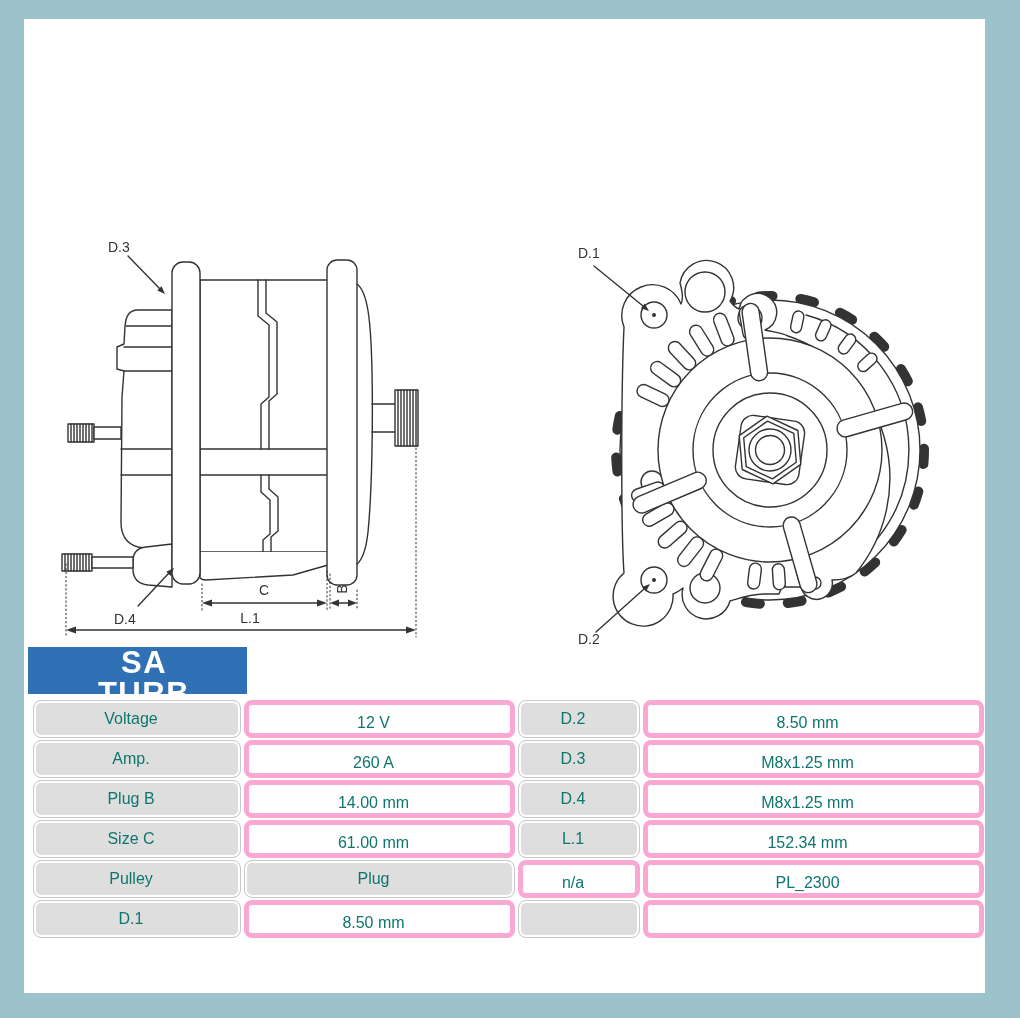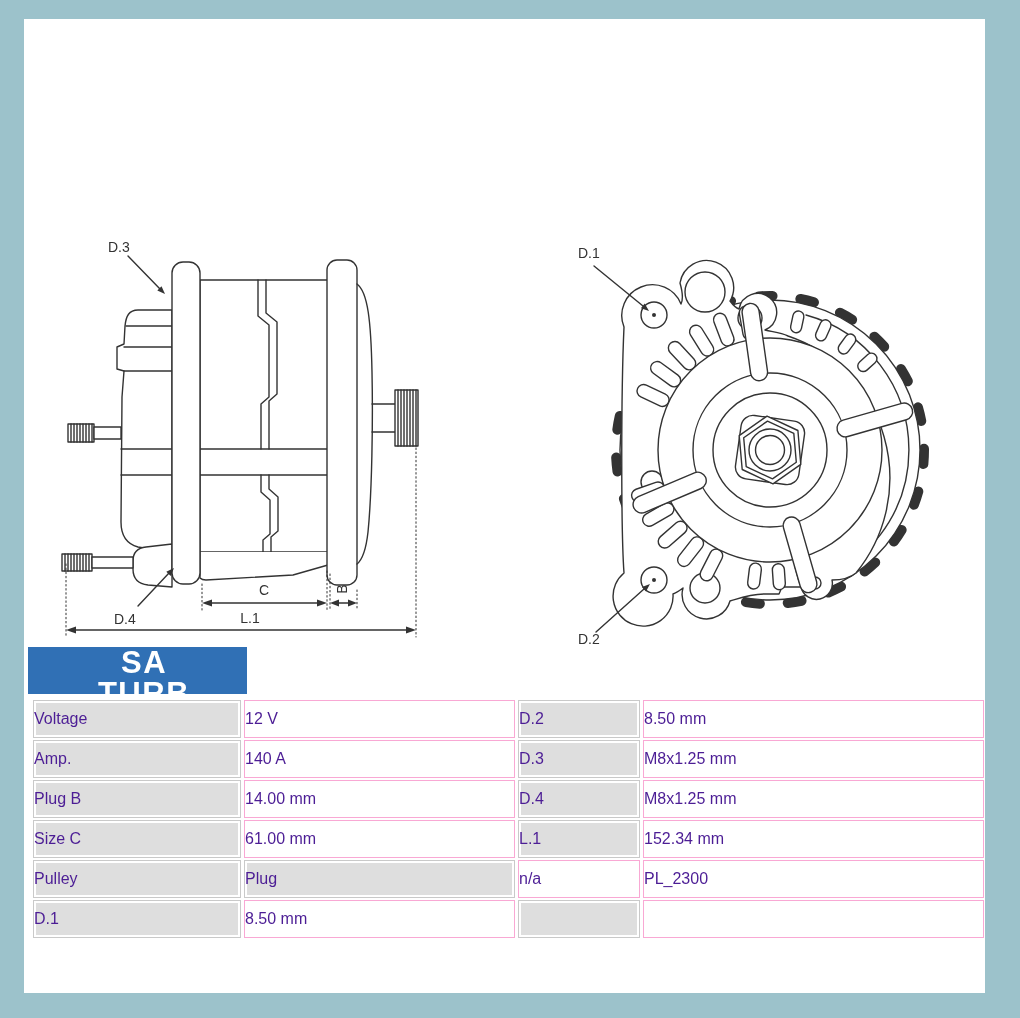--- a/index.html
+++ b/index.html
@@ -37,29 +37,29 @@
     font-size:15px;line-height:1;margin-left:2px;
   }
   
   .spec{
     position:absolute;left:9px;top:681px;width:951px;
     display:grid;grid-template-columns:208px 271px 122px 341px;
     column-gap:3px;row-gap:2px;
   }
   .cell{
     box-sizing:border-box;height:38px;line-height:36px;
-    font-size:16px;color:#4c1d95;text-align:left;padding-right:12px;
-    overflow:hidden;white-space:nowrap;
+    font-size:16px;color:#0f766e;text-align:center;padding-right:12px;
+    overflow:hidden;white-space:nowrap;border-radius:8px;
   }
   .cell.lbl{
     background:#dedede;border:1px solid #c9c9c9;
     box-shadow:inset 0 0 0 2px #ffffff;
   }
   .cell.val{
-    background:#ffffff;border:1px solid #f9a8d4;
+    background:#ffffff;border:5px solid #f9a8d4;
   }
 </style>
 </head>
 <body>
 
 <div class="canvas">
 
   <svg class="view side" viewBox="0 0 380 418">
     <g class="ln">
 
@@ -195,21 +195,21 @@
     <span class="fan">❋</span>
   </div>
 
   <div class="spec">
     <div class="cell lbl">Voltage</div>
     <div class="cell val">12 V</div>
     <div class="cell lbl">D.2</div>
     <div class="cell val">8.50 mm</div>
 
     <div class="cell lbl">Amp.</div>
-    <div class="cell val">140 A</div>
+    <div class="cell val">260 A</div>
     <div class="cell lbl">D.3</div>
     <div class="cell val">M8x1.25 mm</div>
 
     <div class="cell lbl">Plug B</div>
     <div class="cell val">14.00 mm</div>
     <div class="cell lbl">D.4</div>
     <div class="cell val">M8x1.25 mm</div>
 
     <div class="cell lbl">Size C</div>
     <div class="cell val">61.00 mm</div>

